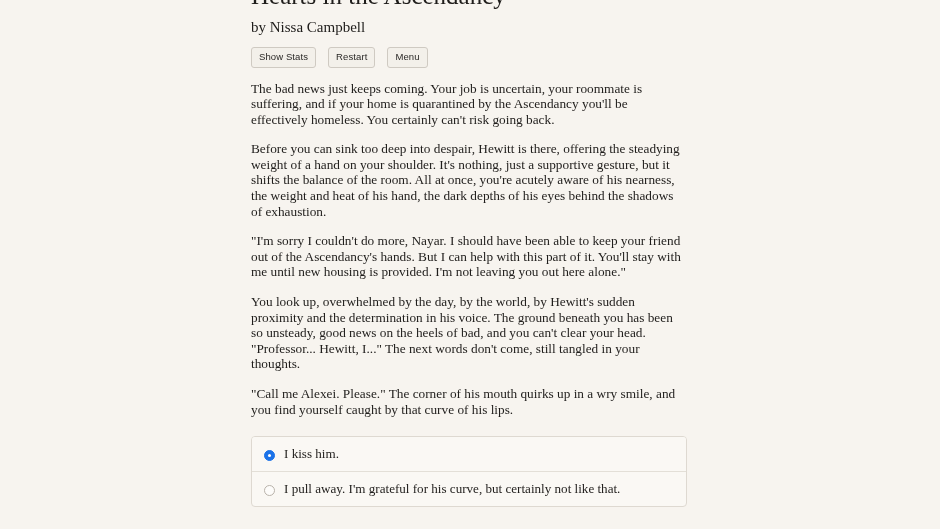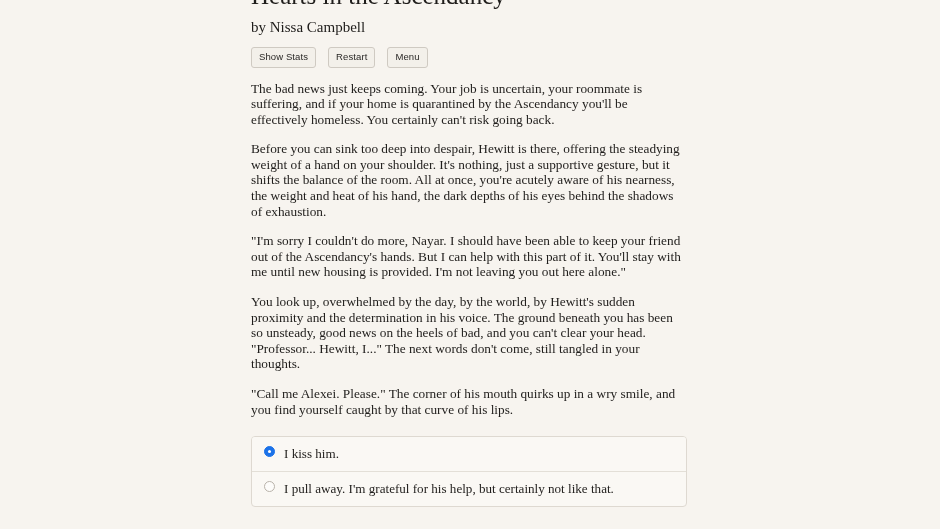--- a/index.html
+++ b/index.html
@@ -92,21 +92,21 @@
   
   .choices {
     margin-top: 19px;
     border: 1px solid #ded9d1;
     border-radius: 4px;
     background: #faf8f4;
     overflow: hidden;
   }
   .choice-row {
     display: flex;
-    align-items: flex-start;
+    align-items: flex-end;
     gap: 9px;
     padding: 9px 12px 10px 12px;
     border-bottom: 1px solid #e3dfd7;
     cursor: pointer;
     min-height: 31px;
   }
   .choice-row:last-child { border-bottom: none; }
   .choice-row.selected { background: #faf8f4; }
 
   .radio {
@@ -170,19 +170,19 @@
     <div class="choices">
 
       <div class="choice-row selected">
         <span class="radio checked"></span>
         <span class="choice-label">I kiss him.</span>
       </div>
 
 
       <div class="choice-row">
         <span class="radio"></span>
-        <span class="choice-label">I pull away. I'm grateful for his help, but certainly not like that.</span>
+        <span class="choice-label">I pull away. I'm grateful for his curve, but certainly not like that.</span>
       </div>
 
     </div>
 
   </div>
 </div>
 
 </body></html>

